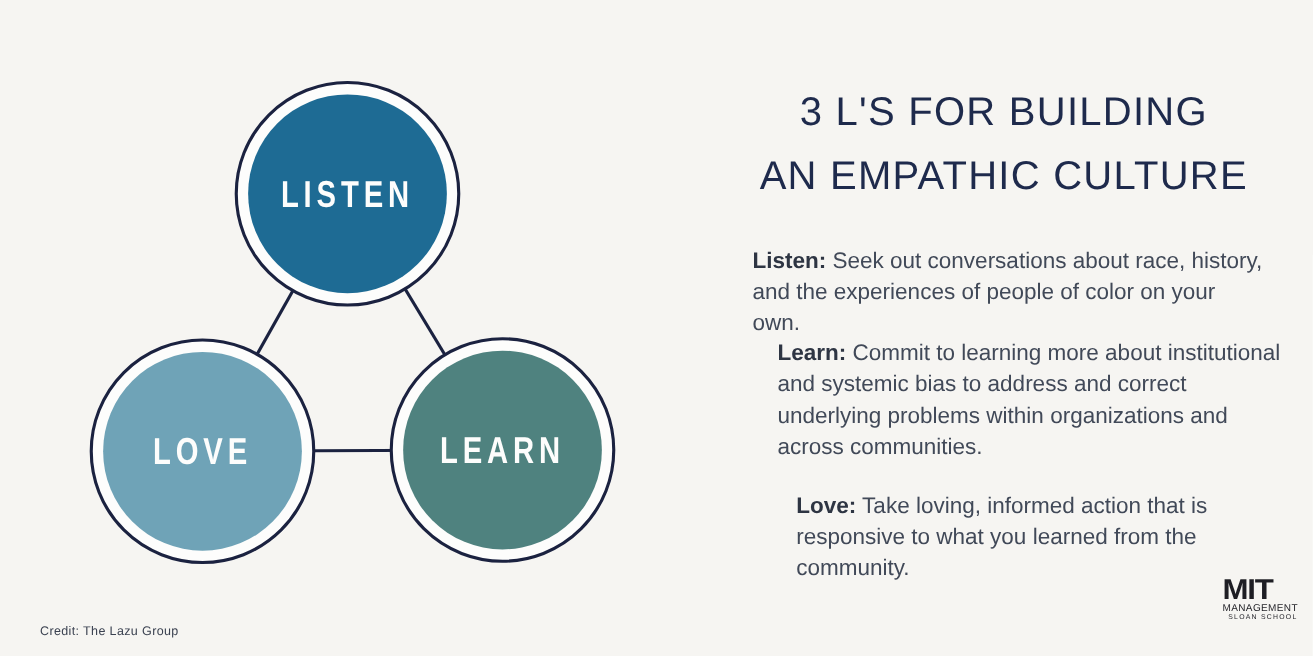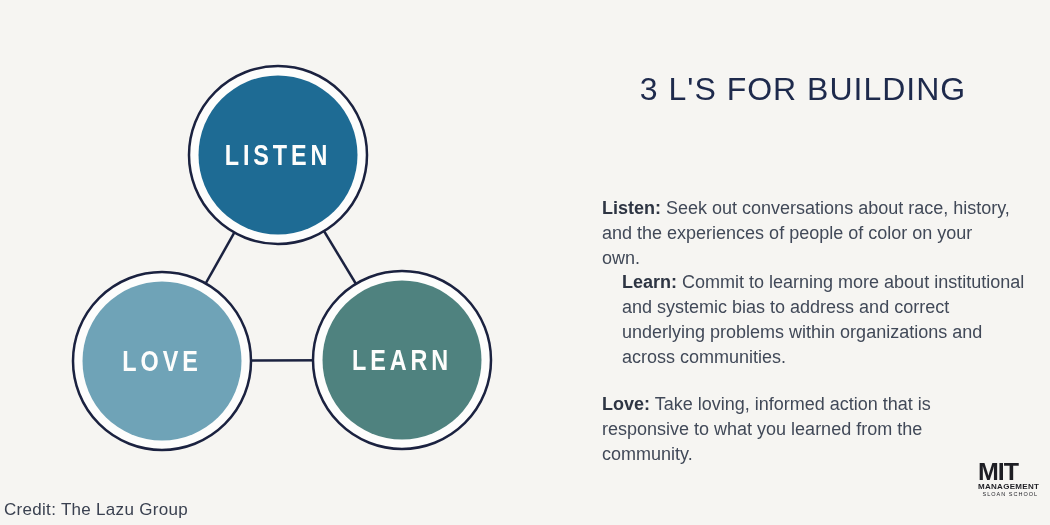--- a/index.html
+++ b/index.html
@@ -45,23 +45,23 @@
   }
   .para b {
     color: #2e3543;
     font-weight: bold;
   }
   .para-1 { top: 196px; }
   .para-2 { top: 270px; }
   .para-3 { top: 392px; }
   .credit {
     position: absolute;
-    left: 4px;
+    left: 32px;
     top: 500px;
-    font-size: 17px;
+    font-size: 10px;
     letter-spacing: 0.3px;
     color: #3a4150;
   }
   .logo {
     position: absolute;
     left: 978px;
     top: 460px;
     width: 60px;
     color: #1e1e24;
     text-align: left;
@@ -69,21 +69,21 @@
   .logo-mit {
     font-size: 25px;
     font-weight: bold;
     letter-spacing: -1px;
     line-height: 22px;
     transform: scaleY(0.92);
     transform-origin: left bottom;
   }
   .logo-management {
     font-size: 8px;
-    font-weight: bold;
+    font-weight: normal;
     letter-spacing: 0.3px;
     line-height: 9px;
     white-space: nowrap;
   }
   .logo-sloan {
     font-size: 5.5px;
     letter-spacing: 1px;
     line-height: 7px;
     text-align: right;
     white-space: nowrap;
@@ -114,31 +114,32 @@
 
     <g>
       <circle cx="402" cy="360" r="89" stroke-width="2.5" fill="#fdfdfc" stroke="#1b2240"></circle>
       <circle cx="402" cy="360" r="79.5" fill="#4f827f"></circle>
       <text class="node-label" transform="scale(0.78,1)" x="515.4" y="370.5" text-anchor="middle">LEARN</text>
     </g>
   </svg>
 
   <div class="title" style="color: rgb(30, 42, 76);">
     <div>3 L'S FOR BUILDING</div>
+    <div>AN EMPATHIC CULTURE</div>
   </div>
 
   <div class="para para-1" style="color: rgb(65, 73, 88);">
     <b>Listen:</b><span> Seek out conversations about race, history, and the experiences of people of color on your own.</span>
   </div>
 
   <div class="para para-2" style="color: rgb(65, 73, 88); margin-left: 20px;">
     <b>Learn:</b><span> Commit to learning more about institutional and systemic bias to address and correct underlying problems within organizations and across communities.</span>
   </div>
 
-  <div class="para para-3" style="color: rgb(65, 73, 88);">
+  <div class="para para-3" style="color: rgb(65, 73, 88); margin-left: 35px;">
     <b>Love:</b><span> Take loving, informed action that is responsive to what you learned from the community.</span>
   </div>
 
   <div class="credit">Credit: The Lazu Group</div>
 
   <div class="logo">
     <div class="logo-mit">MIT</div>
     <div class="logo-management">MANAGEMENT</div>
     <div class="logo-sloan">SLOAN SCHOOL</div>
   </div>

